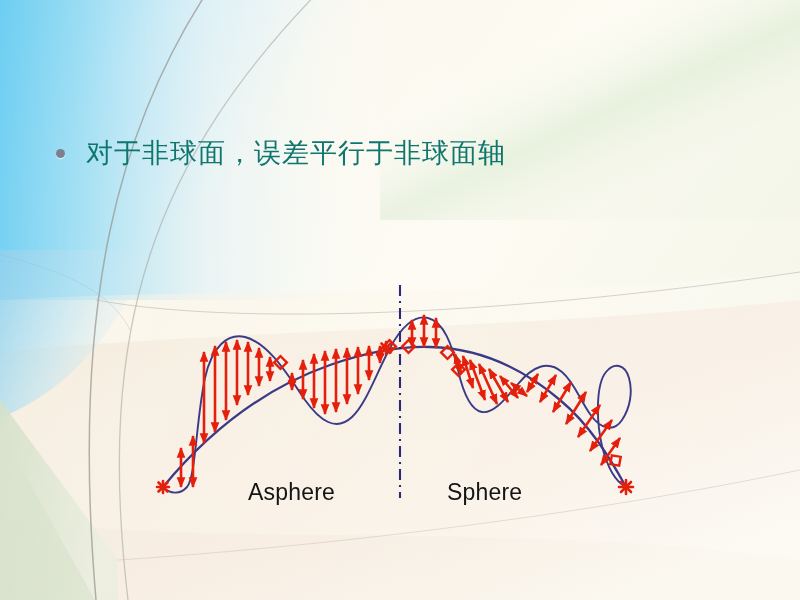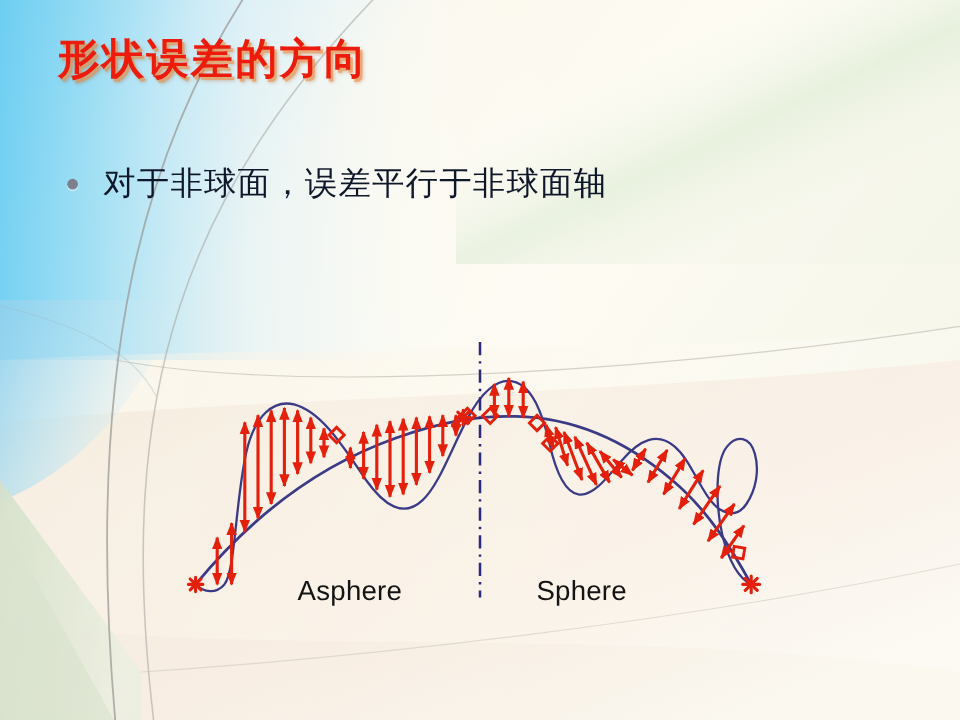--- a/index.html
+++ b/index.html
@@ -22,21 +22,21 @@
   .bullet-row{
     position:absolute;left:56px;display:flex;align-items:center;
   }
   .bullet-dot{
     width:9px;height:9px;border-radius:50%;
     background:#7d7f8e;margin-right:21px;flex:0 0 auto;
     box-shadow:0 1px 1px rgba(255,255,255,.7);
   }
   .bullet-text{
     font-family:"DejaVu Sans","Liberation Sans",sans-serif;
-    font-size:27px;color:#0f172a;white-space:nowrap;letter-spacing:1px;
+    font-size:27px;color:#0f766e;white-space:nowrap;letter-spacing:1px;
   }
   #b1{top:135px;}
   #b2{top:196px;}
 
   .fig-label{
     position:absolute;
     font-family:"Liberation Sans",sans-serif;
     font-size:23px;color:#141414;white-space:nowrap;letter-spacing:.2px;
   }
   #label-asphere{left:248px;top:479px;}
@@ -118,21 +118,20 @@
       <ellipse cx="40" cy="300" rx="470" ry="470" fill="url(#ellipseSheen)" opacity=".5"></ellipse>
 
       <path d="M215,-20 C120,120 70,300 96,600" fill="none" stroke="#9a9a96" stroke-width="1.5" opacity=".75"></path>
       <path d="M330,-20 C150,160 96,330 128,600" fill="none" stroke="#a8a8a3" stroke-width="1.3" opacity=".6"></path>
       <path d="M96,300 C260,330 560,308 800,272" fill="none" stroke="#b2b0a6" stroke-width="1" opacity=".55"></path>
       <path d="M118,560 C300,548 560,520 800,470" fill="none" stroke="#c2bfb2" stroke-width="1" opacity=".45"></path>
       <path d="M-20,250 C60,268 110,290 130,330" fill="none" stroke="#9fb9c4" stroke-width="1" opacity=".35"></path>
     </g>
   </svg>
 
-  <div id="title">形状误差的方向</div>
 
   <div class="bullet-row" id="b1">
     <span class="bullet-dot"></span>
     <span class="bullet-text">对于非球面，误差平行于非球面轴</span>
   </div>
 
   <svg id="diagram" viewBox="0 0 800 600">
     <defs>
       <marker id="ahead" viewBox="0 0 10 10" refX="9" refY="5" markerWidth="4.2" markerHeight="4.2" orient="auto-start-reverse">
         <path d="M0,1 L10,5 L0,9 z" fill="#e4200c"></path>

